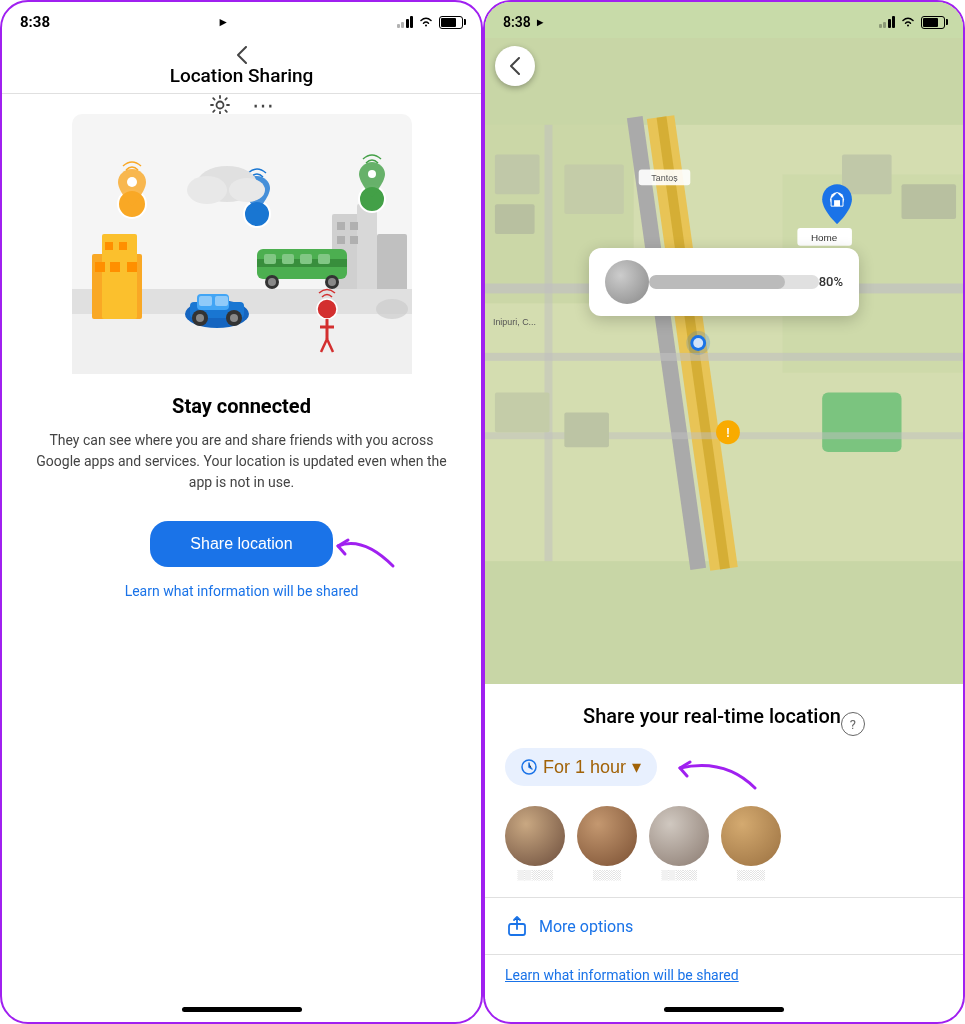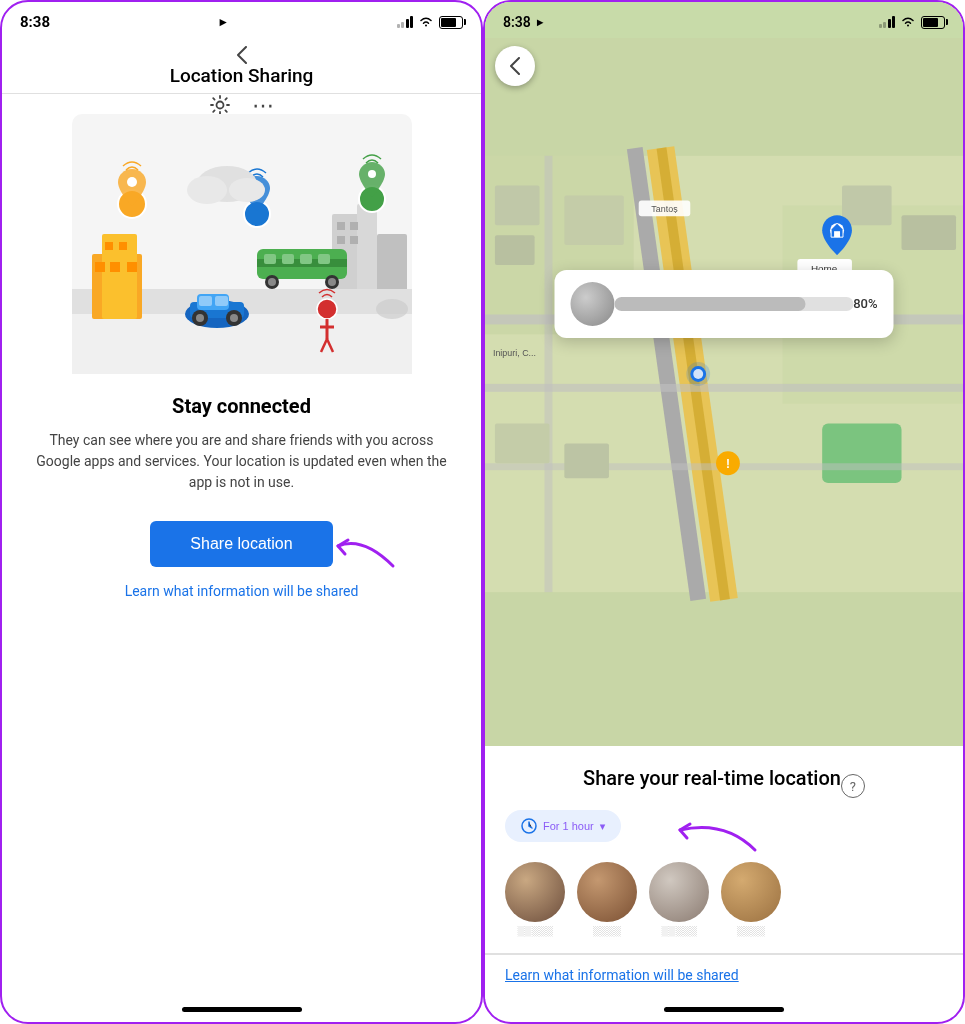--- a/index.html
+++ b/index.html
@@ -180,21 +180,21 @@
       font-size: 14px;
       color: #444;
       text-align: center;
       line-height: 1.5;
       margin-bottom: 28px;
     }
     .share-location-btn {
       background: #1a73e8;
       color: #fff;
       border: none;
-      border-radius: 6px;
+      border-radius: 18px;
       padding: 14px 40px;
       font-size: 16px;
       font-weight: 500;
       cursor: pointer;
       margin-bottom: 16px;
     }
     .learn-link {
       color: #1a73e8;
       font-size: 14px;
       cursor: pointer;
@@ -214,21 +214,21 @@
       position: absolute;
       top: 36%;
       left: 50%;
       transform: translateX(-50%);
       background: #fff;
       border-radius: 12px;
       padding: 12px 16px;
       display: flex;
       align-items: center;
       box-shadow: 0 4px 16px rgba(0,0,0,0.2);
-      width: 339px;
+      width: 270px;
       z-index: 10;
     }
     .battery-tooltip-avatar {
       width: 44px;
       height: 44px;
       border-radius: 50%;
       background: radial-gradient(circle at 35% 35%, #ccc, #888);
       flex-shrink: 0;
     }
     .battery-bar-container {
@@ -268,22 +268,22 @@
       display: flex;
       align-items: center;
       justify-content: center;
       margin-bottom: 4px;
     }
     .for-1hr-btn {
       background: #e8f0fe;
       border: none;
       border-radius: 20px;
       padding: 8px 16px;
-      font-size: 11px;
-      color: #8b5cf6;
+      font-size: 18px;
+      color: #a16207;
       cursor: pointer;
       display: flex;
       align-items: center;
       gap: 6px;
       font-weight: 400;
     }
     .help-icon {
       width: 24px;
       height: 24px;
       border: 1.5px solid #666;
@@ -702,20 +702,28 @@
         <span class="contact-name" style="color:#999;font-size:10px;">░░░░░</span>
       </div>
       <div class="contact-item">
         <div class="contact-avatar avatar-4"></div>
         <span class="contact-name" style="color:#999;font-size:10px;">░░░░</span>
       </div>
     </div>
 
     <div class="divider"></div>
 
+    <div class="more-options-row">
+
+      <svg width="24" height="24" viewBox="0 0 24 24">
+        <rect x="4" y="10" width="16" height="11" rx="2" stroke="#1a73e8" stroke-width="1.8" fill="none"></rect>
+        <path d="M12 3 L12 15 M9 6 L12 3 L15 6" stroke="#1a73e8" stroke-width="1.8" stroke-linecap="round" stroke-linejoin="round"></path>
+      </svg>
+      <span class="more-options-label">More options</span>
+    </div>
 
     <div class="divider"></div>
 
     <a class="learn-link-right" href="#" style="padding-top:12px;">Learn what information will be shared</a>
   </div>
 
   <div class="home-indicator"></div>
 </div>
 
 </body></html>

